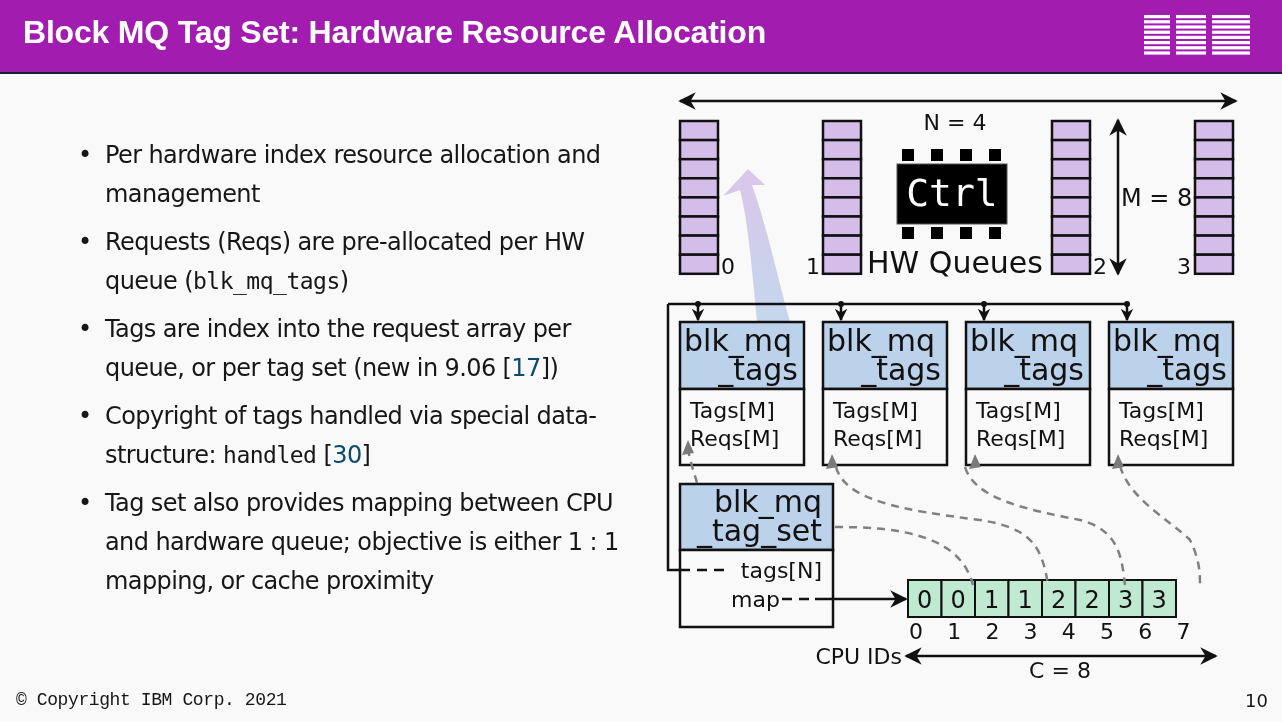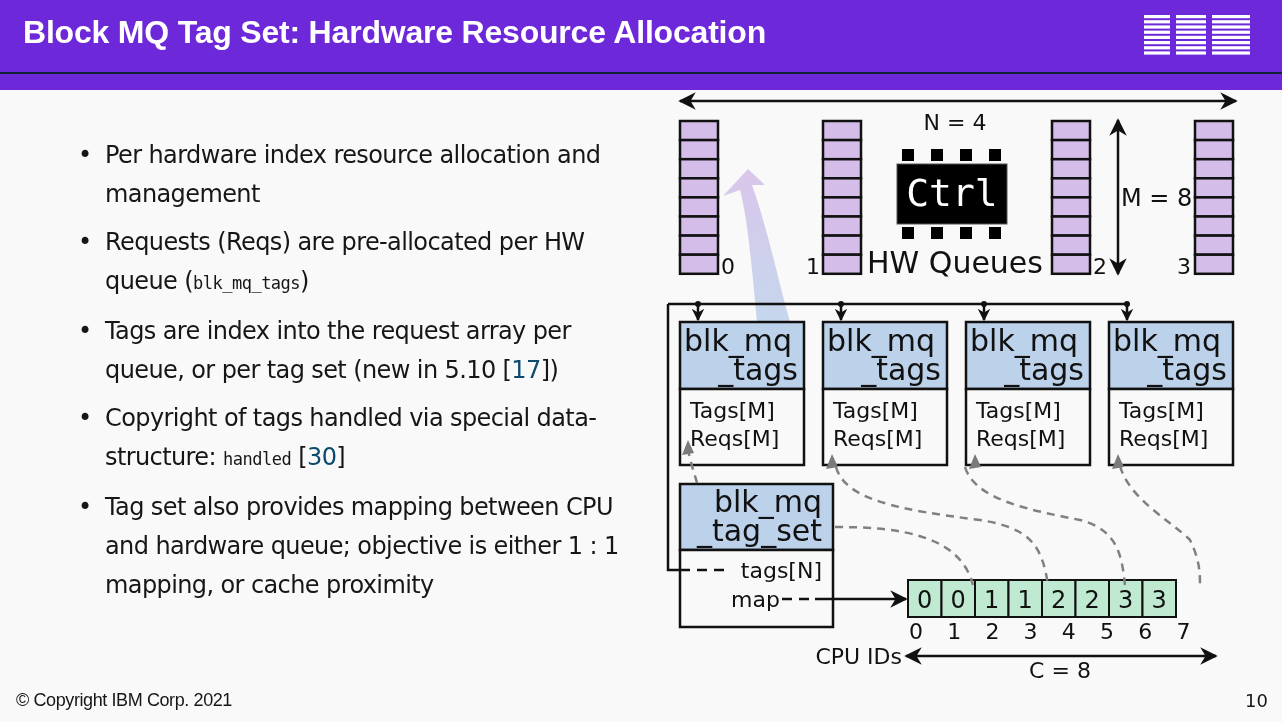--- a/index.html
+++ b/index.html
@@ -1,26 +1,26 @@
 <!DOCTYPE html>
 <html><head>
 <meta charset="utf-8">
 <style>
   html, body { margin: 0; padding: 0; }
   body { width: 1282px; height: 722px; background: #f9f9f9; position: relative; overflow: hidden; font-family: "DejaVu Sans", sans-serif; color: #1a1a1a; }
-  .header { position: absolute; left: 0; top: 0; width: 1282px; height: 90px; background: #6d28d9; }
+  .header { position: absolute; left: 0; top: 0; width: 1282px; height: 74px; background: #a21caf; }
   .header-line { position: absolute; left: 0; top: 72px; width: 1282px; height: 2px; background: #0f2236; }
   .title { position: absolute; left: 23px; top: 14px; font-family: "Liberation Sans", sans-serif; font-weight: bold; font-size: 32px; color: #ffffff; letter-spacing: -0.2px; }
   .logo { position: absolute; left: 1144px; top: 14px; width: 108px; height: 42px; }
   .bullets { position: absolute; left: 78px; top: 136px; width: 560px; margin: 0; padding: 0; list-style: none; }
   .bullets li { position: relative; padding-left: 27px; font-family: "DejaVu Sans", sans-serif; font-size: 24px; line-height: 39px; margin-bottom: 9px; color: #161616; letter-spacing: -0.6px; }
   .bullets li .dot { position: absolute; left: 0; top: 0; }
-  .mono { font-family: "DejaVu Sans Mono", monospace; font-size: 17px; letter-spacing: -0.5px; }
+  .mono { font-family: "DejaVu Sans Mono", monospace; font-size: 23px; letter-spacing: -0.5px; }
   .ref { color: #0c4a6e; }
-  .footer-left { position: absolute; left: 16px; top: 690px; font-size: 18px; color: #161616; font-family: Liberation Sans, sans-serif; letter-spacing: -0.4px; }
+  .footer-left { position: absolute; left: 16px; top: 690px; font-size: 18px; color: #161616; font-family: Liberation Mono, monospace; letter-spacing: -0.4px; }
   .footer-right { position: absolute; right: 14px; top: 690px; font-size: 18px; color: #161616; }
   svg.diagram { position: absolute; left: 0; top: 0; }
   svg text { font-family: "DejaVu Sans", sans-serif; fill: #111; }
 </style>
 </head>
 <body>
 
 <div class="header">
   <div class="title">Block MQ Tag Set: Hardware Resource Allocation</div>
   <svg class="logo" viewBox="0 0 108 42">
@@ -50,21 +50,21 @@
         <rect x="32" y="37.4" width="30" height="3.2"></rect>
         <rect x="68" y="37.4" width="38" height="3.2"></rect>
       </g>
   </svg>
 </div>
 <div class="header-line"></div>
 
 <ul class="bullets" id="bullet-list">
     <li><span class="dot">•</span><span>Per hardware index resource allocation and management</span></li>
     <li><span class="dot">•</span><span>Requests (Reqs) are pre-allocated per HW queue (</span><span class="mono">blk_mq_tags</span><span>)</span></li>
-    <li><span class="dot">•</span><span>Tags are index into the request array per queue, or per tag set (new in 5.10 [</span><a class="ref">17</a><span>])</span></li>
+    <li><span class="dot">•</span><span>Tags are index into the request array per queue, or per tag set (new in 9.06 [</span><a class="ref">17</a><span>])</span></li>
     <li><span class="dot">•</span><span>Copyright of tags handled via special data-structure: </span><span class="mono">handled</span><span> [</span><a class="ref">30</a><span>]</span></li>
     <li><span class="dot">•</span><span>Tag set also provides mapping between CPU and hardware queue; objective is either 1 : 1 mapping, or cache proximity</span></li>
   </ul>
 
 <svg class="diagram" width="1282" height="722" id="diagram">
   <defs>
     <marker id="arrowBlack" viewBox="0 0 10 10" refX="9" refY="5" markerWidth="7" markerHeight="7" orient="auto-start-reverse">
       <path d="M0,0 L10,5 L0,10 L3,5 z" fill="#111"></path>
     </marker>
     <marker id="arrowGray" viewBox="0 0 10 10" refX="9" refY="5" markerWidth="7" markerHeight="7" orient="auto">

